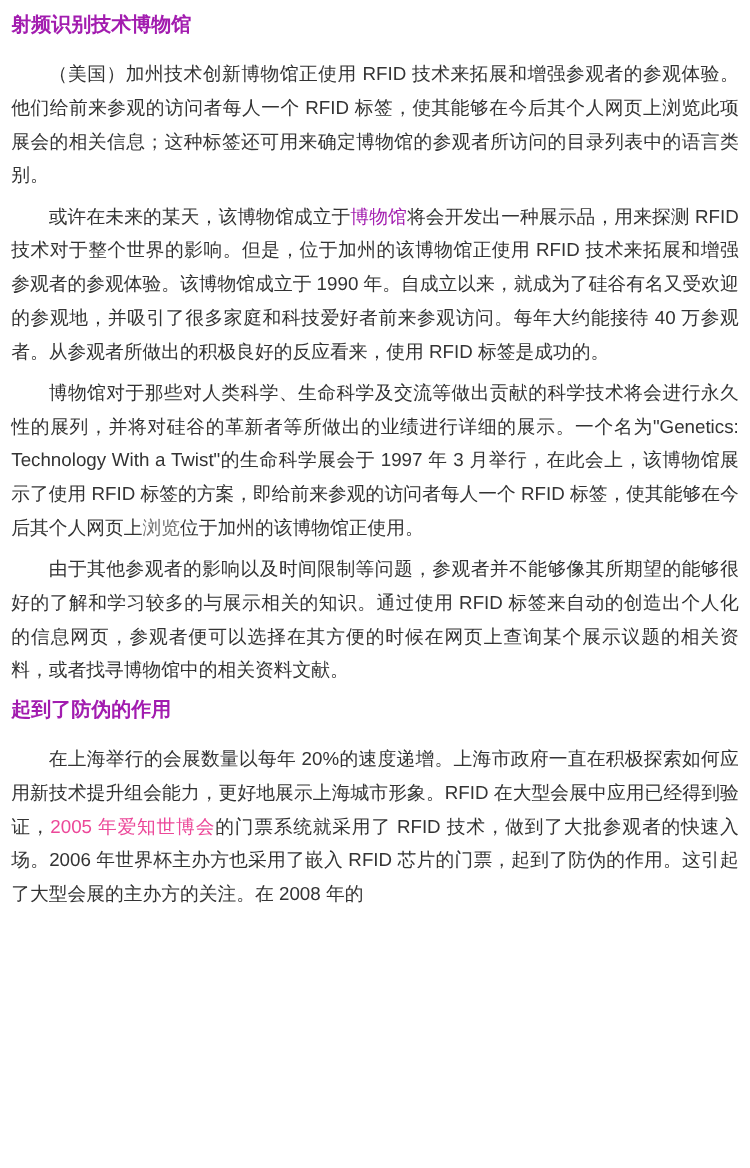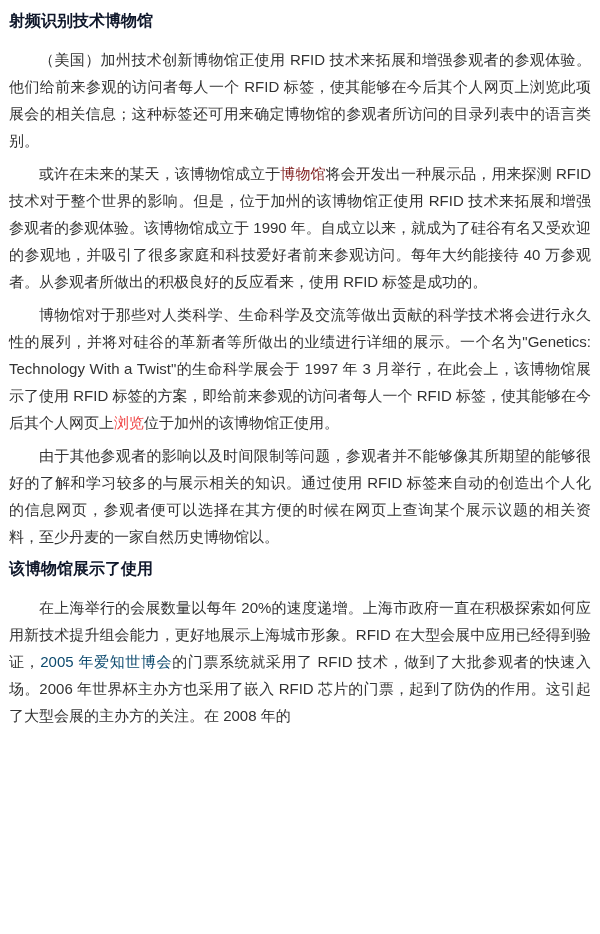--- a/index.html
+++ b/index.html
@@ -25,38 +25,38 @@
     margin: 0 0 6px 0;
     text-indent: 2em;
   }
   .para.noindent {
     text-indent: 0;
   }
   .sec-heading {
     font-size: 16px;
     font-weight: bold;
     line-height: 22px;
-    color: #0f172a;
+    color: #a21caf;
     margin: 8px 0 14px 0;
     text-indent: 0;
     text-align: left;
   }
   a.lnk {
     text-decoration: none;
     cursor: pointer;
   }
 </style>
 </head>
 <body>
 
 <div class="page">
 
   <h3 class="sec-heading">射频识别技术博物馆</h3>
 
   <p class="para"><span>（美国）加州技术创新博物馆正使用 RFID 技术来拓展和增强参观者的参观体验。他们给前来参观的访问者每人一个 RFID 标签，使其能够在今后其个人网页上浏览此项展会的相关信息；这种标签还可用来确定博物馆的参观者所访问的目录列表中的语言类别。</span></p>
-  <p class="para"><span>或许在未来的某天，该博物馆成立于</span><a class="lnk" style="color: #7f1d1d;">博物馆</a><span>将会开发出一种展示品，用来探测 RFID 技术对于整个世界的影响。但是，位于加州的该博物馆正使用 RFID 技术来拓展和增强参观者的参观体验。该博物馆成立于 1990 年。自成立以来，就成为了硅谷有名又受欢迎的参观地，并吸引了很多家庭和科技爱好者前来参观访问。每年大约能接待 40 万参观者。从参观者所做出的积极良好的反应看来，使用 RFID 标签是成功的。</span></p>
-  <p class="para"><span>博物馆对于那些对人类科学、生命科学及交流等做出贡献的科学技术将会进行永久性的展列，并将对硅谷的革新者等所做出的业绩进行详细的展示。一个名为"Genetics: Technology With a Twist"的生命科学展会于 1997 年 3 月举行，在此会上，该博物馆展示了使用 RFID 标签的方案，即给前来参观的访问者每人一个 RFID 标签，使其能够在今后其个人网页上</span><a class="lnk" style="color: #ef4444;">浏览</a><span>位于加州的该博物馆正使用。</span></p>
-  <p class="para"><span>由于其他参观者的影响以及时间限制等问题，参观者并不能够像其所期望的能够很好的了解和学习较多的与展示相关的知识。通过使用 RFID 标签来自动的创造出个人化的信息网页，参观者便可以选择在其方便的时候在网页上查询某个展示议题的相关资料，至少丹麦的一家自然历史博物馆以。</span></p>
+  <p class="para"><span>或许在未来的某天，该博物馆成立于</span><a class="lnk" style="color: #a21caf;">博物馆</a><span>将会开发出一种展示品，用来探测 RFID 技术对于整个世界的影响。但是，位于加州的该博物馆正使用 RFID 技术来拓展和增强参观者的参观体验。该博物馆成立于 1990 年。自成立以来，就成为了硅谷有名又受欢迎的参观地，并吸引了很多家庭和科技爱好者前来参观访问。每年大约能接待 40 万参观者。从参观者所做出的积极良好的反应看来，使用 RFID 标签是成功的。</span></p>
+  <p class="para"><span>博物馆对于那些对人类科学、生命科学及交流等做出贡献的科学技术将会进行永久性的展列，并将对硅谷的革新者等所做出的业绩进行详细的展示。一个名为"Genetics: Technology With a Twist"的生命科学展会于 1997 年 3 月举行，在此会上，该博物馆展示了使用 RFID 标签的方案，即给前来参观的访问者每人一个 RFID 标签，使其能够在今后其个人网页上</span><a class="lnk" style="color: #737373;">浏览</a><span>位于加州的该博物馆正使用。</span></p>
+  <p class="para"><span>由于其他参观者的影响以及时间限制等问题，参观者并不能够像其所期望的能够很好的了解和学习较多的与展示相关的知识。通过使用 RFID 标签来自动的创造出个人化的信息网页，参观者便可以选择在其方便的时候在网页上查询某个展示议题的相关资料，或者找寻博物馆中的相关资料文献。</span></p>
 
-  <h3 class="sec-heading">该博物馆展示了使用</h3>
+  <h3 class="sec-heading">起到了防伪的作用</h3>
 
-  <p class="para"><span>在上海举行的会展数量以每年 20%的速度递增。上海市政府一直在积极探索如何应用新技术提升组会能力，更好地展示上海城市形象。RFID 在大型会展中应用已经得到验证，</span><a class="lnk" style="color: #0c4a6e;">2005 年爱知世博会</a><span>的门票系统就采用了 RFID 技术，做到了大批参观者的快速入场。2006 年世界杯主办方也采用了嵌入 RFID 芯片的门票，起到了防伪的作用。这引起了大型会展的主办方的关注。在 2008 年的</span></p>
+  <p class="para"><span>在上海举行的会展数量以每年 20%的速度递增。上海市政府一直在积极探索如何应用新技术提升组会能力，更好地展示上海城市形象。RFID 在大型会展中应用已经得到验证，</span><a class="lnk" style="color: #ec4899;">2005 年爱知世博会</a><span>的门票系统就采用了 RFID 技术，做到了大批参观者的快速入场。2006 年世界杯主办方也采用了嵌入 RFID 芯片的门票，起到了防伪的作用。这引起了大型会展的主办方的关注。在 2008 年的</span></p>
 </div>
 
 </body></html>

